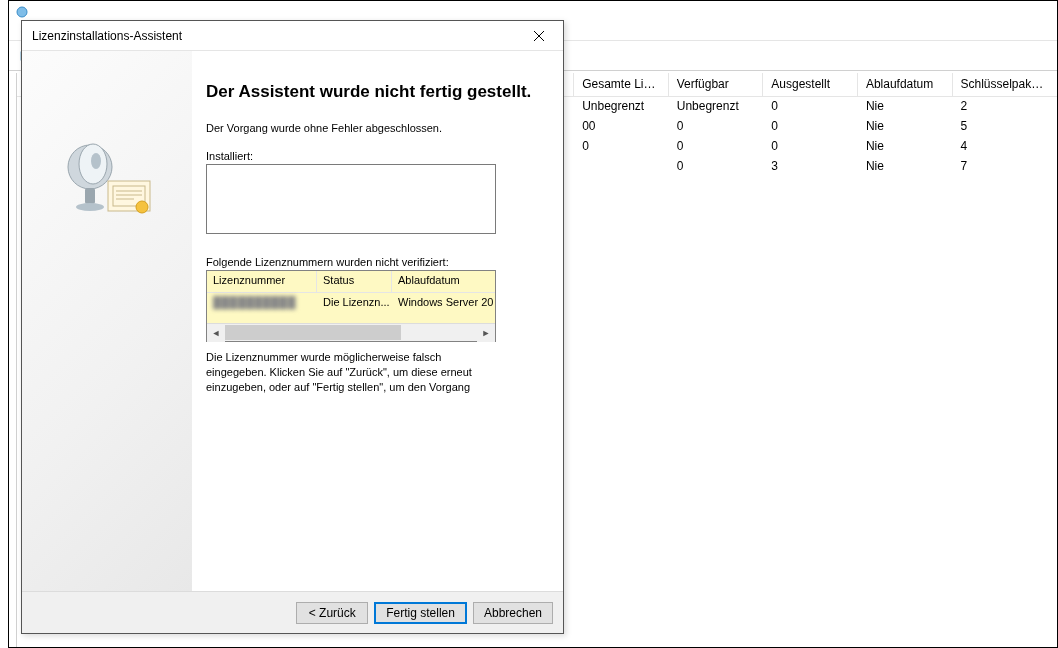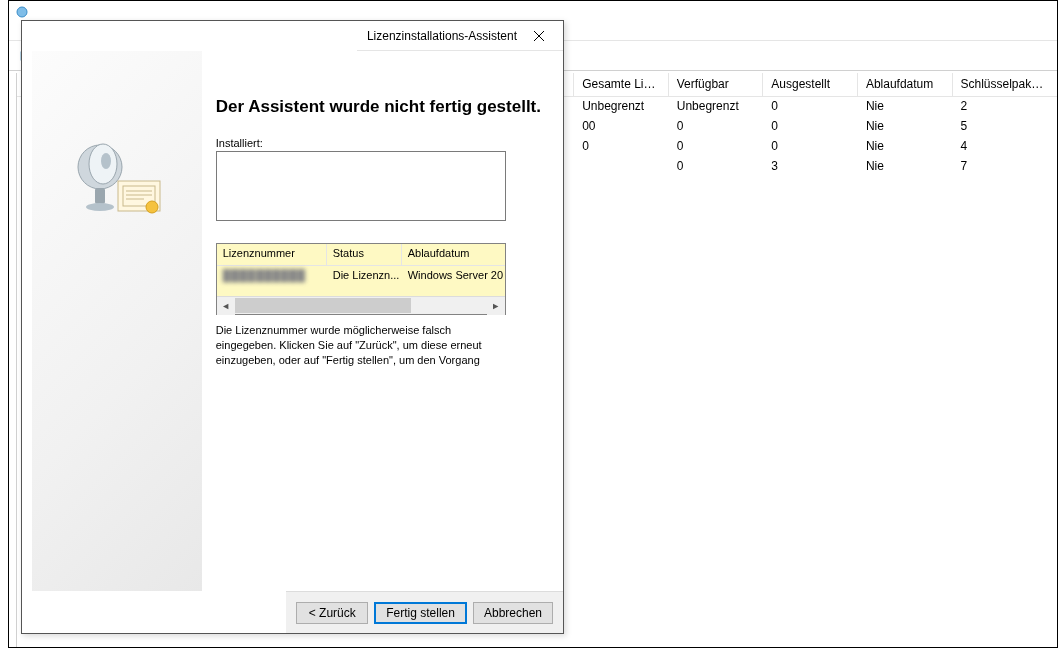--- a/index.html
+++ b/index.html
@@ -112,21 +112,20 @@
       position: absolute;
       left: 21px;
       top: 20px;
       width: 543px;
       height: 614px;
       background: #fff;
       border: 1px solid #555;
       box-shadow: 2px 2px 6px rgba(0,0,0,0.15);
       display: flex;
       flex-direction: column;
-      align-items: flex-end;
     }
     .wiz-titlebar {
       height: 30px;
       display: flex;
       align-items: center;
       justify-content: space-between;
       padding: 0 2px 0 10px;
       border-bottom: 1px solid #e5e5e5;
       font-size: 12px;
     }
@@ -158,21 +157,20 @@
       flex: 1;
       padding: 30px 22px 10px 14px;
     }
     .wiz-heading {
       font-family: Tahoma, "Segoe UI", sans-serif;
       font-size: 17px;
       font-weight: 700;
       color: #000;
       line-height: 1.25;
       margin-bottom: 20px;
-      margin-top: 15px;
     }
     .wiz-msg {
       font-size: 11px;
       margin-bottom: 16px;
     }
     .wiz-label {
       font-size: 11px;
       margin-bottom: 2px;
     }
     .installed-box {
@@ -366,24 +364,26 @@
           <rect x="51" y="55" width="32" height="20" fill="none" stroke="#c9b98c"></rect>
           <line x1="54" y1="60" x2="80" y2="60" stroke="#c9b98c"></line>
           <line x1="54" y1="64" x2="80" y2="64" stroke="#c9b98c"></line>
           <line x1="54" y1="68" x2="72" y2="68" stroke="#c9b98c"></line>
           <circle cx="80" cy="76" r="6" fill="#f5c23e" stroke="#d6a01e"></circle>
         </svg>
       </div>
     </div>
     <div class="wiz-content">
       <div class="wiz-heading">Der Assistent wurde nicht fertig gestellt.</div>
+      <div class="wiz-msg">Der Vorgang wurde ohne Fehler abgeschlossen.</div>
 
       <div class="wiz-label">Installiert:</div>
       <div class="installed-box"></div>
 
+      <div class="wiz-label">Folgende Lizenznummern wurden nicht verifiziert:</div>
       <div class="notverified-box">
         <div class="nv-header">
           <div style="width:110px">Lizenznummer</div>
           <div style="width:75px">Status</div>
           <div style="flex:1;border-right:none">Ablaufdatum</div>
         </div>
         <div id="nv-rows">
             <div class="nv-row">
               <div style="width:110px" class="blurred">██████████</div>
               <div style="width:75px">Die Lizenzn...</div>

